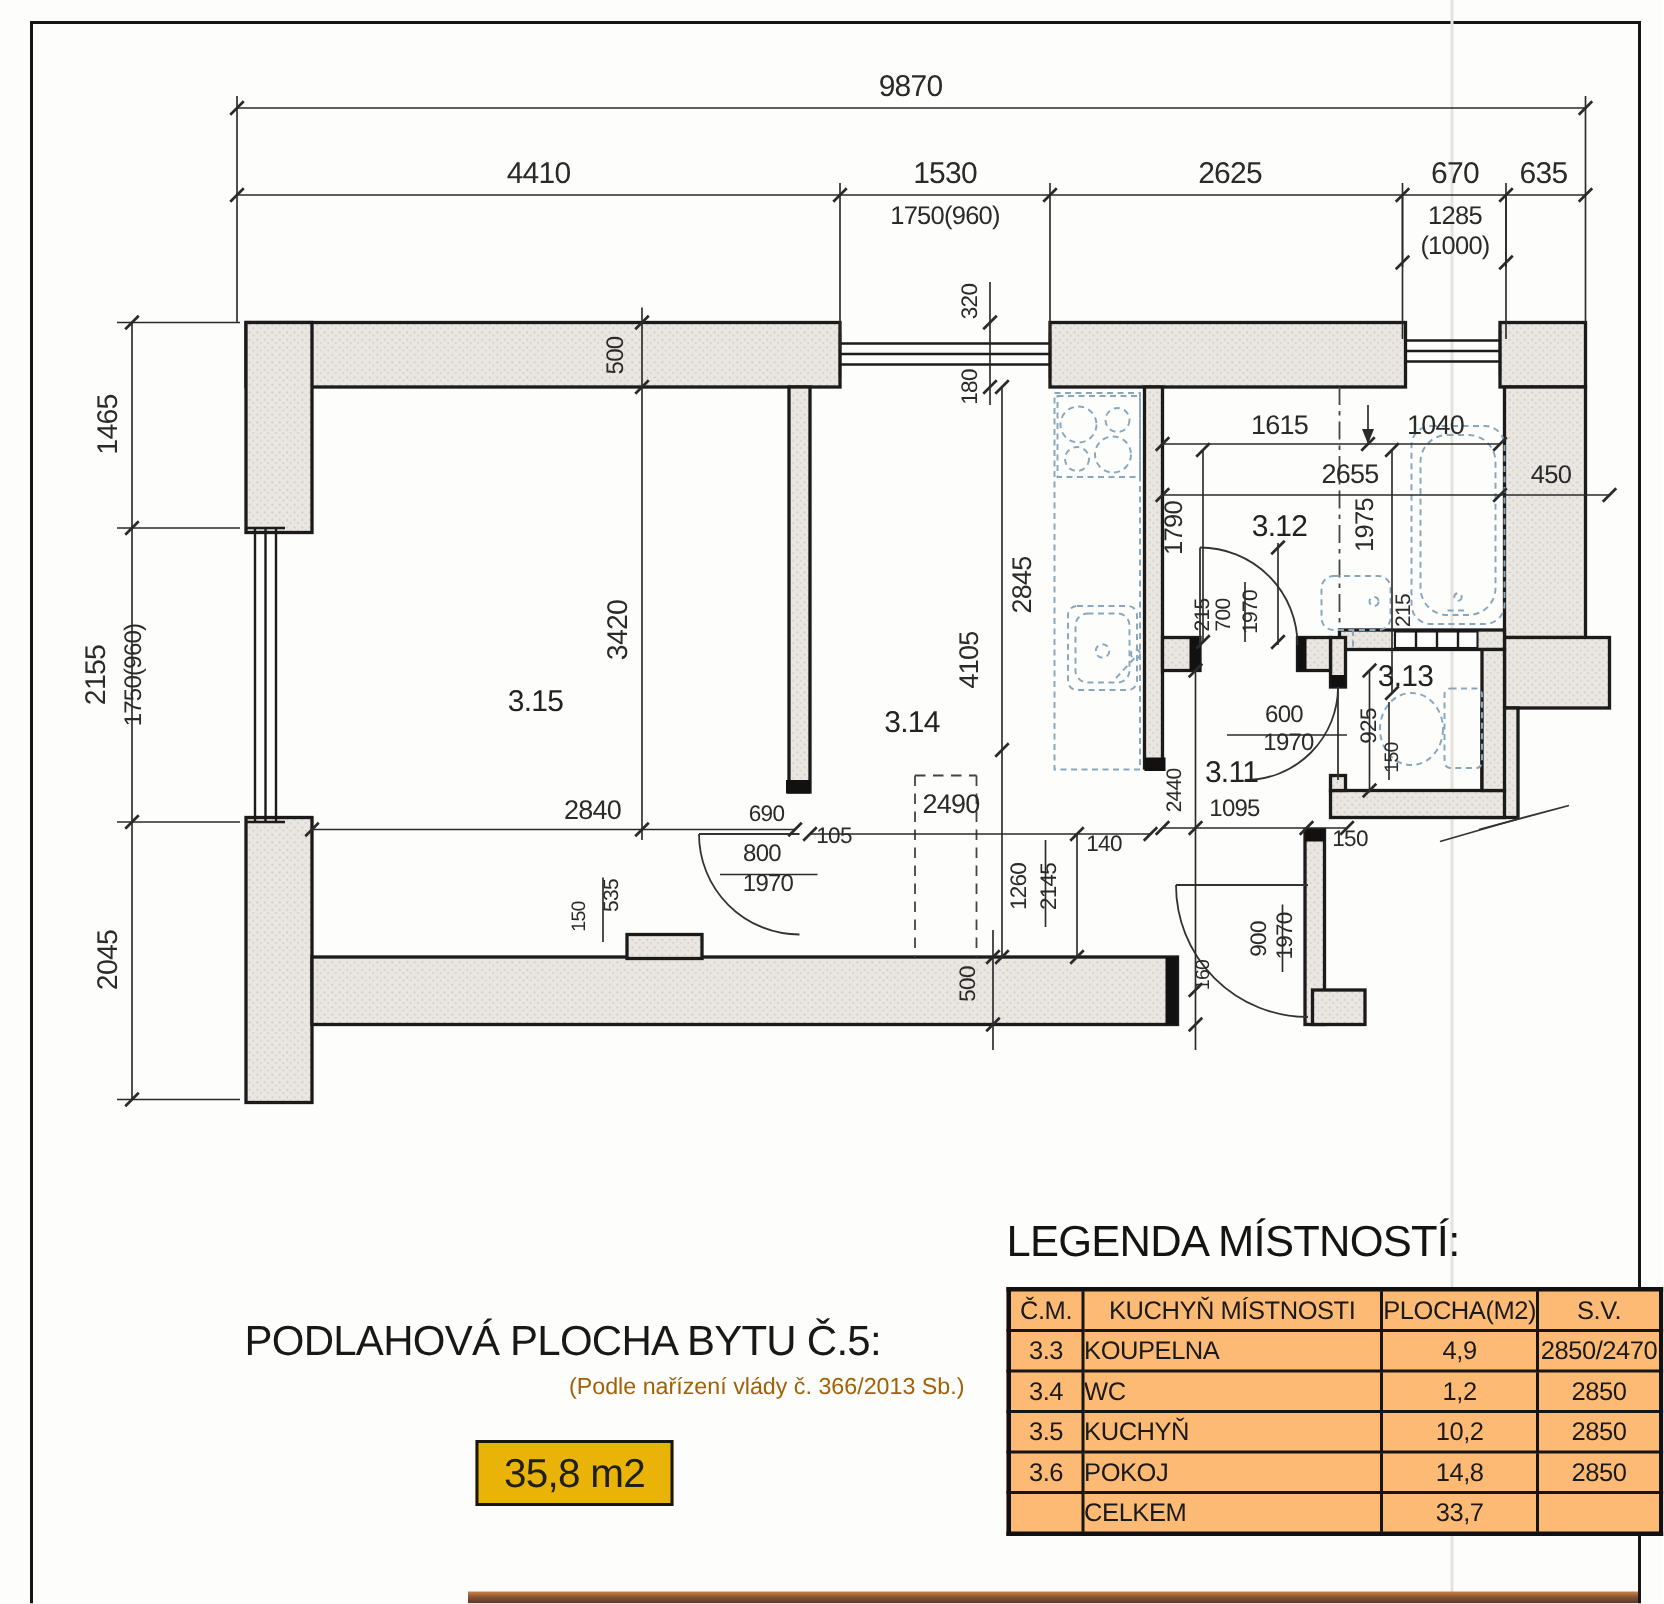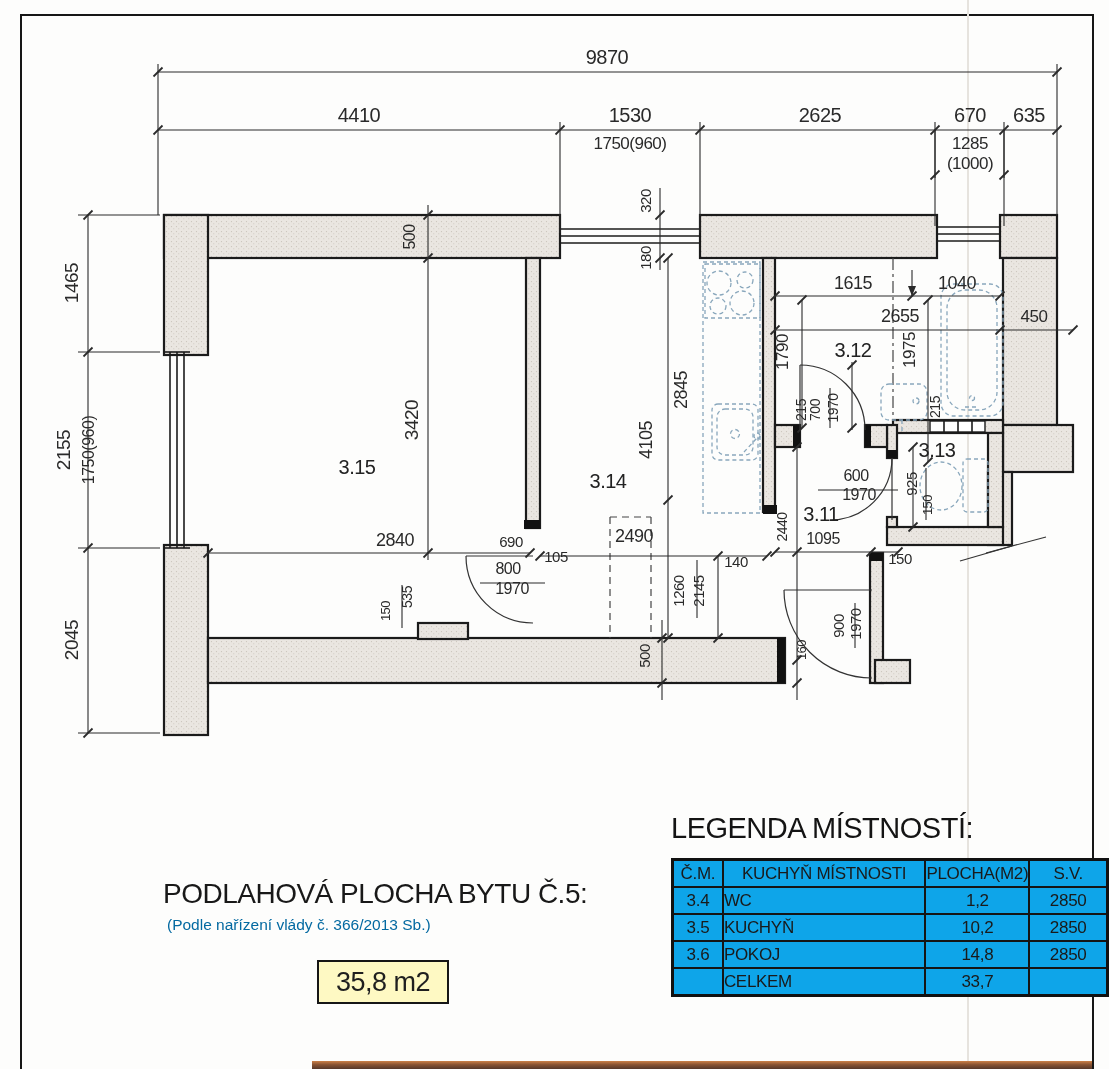--- a/index.html
+++ b/index.html
@@ -4,26 +4,26 @@
 <style>
   html,body{margin:0;padding:0;background:#ffffff;}
   body{font-family:"Liberation Sans", sans-serif;color:#1f1f1f;}
   .canvas{position:relative;width:1109px;height:1069px;background:#fdfdfc;overflow:hidden;}
   .frame{position:absolute;left:20px;top:14px;width:1070px;height:1060px;
          border-left:2px solid #161616;border-top:2px solid #161616;border-right:2px solid #161616;}
   .scanline{position:absolute;left:967px;top:0;width:2px;height:1069px;background:#e6e3de;}
   svg#plan{position:absolute;left:0;top:0;}
   .title-block{position:absolute;left:163px;top:878px;width:480px;}
   .tb-title{font-size:28px;letter-spacing:-0.5px;color:#181818;}
-  .tb-sub{font-size:15.5px;margin-top:6px;margin-left:4px;color:#0369a1;}
+  .tb-sub{font-size:15.5px;margin-top:6px;margin-left:4px;color:#a16207;text-align:right;}
   .area-box{position:absolute;left:317px;top:960px;width:128px;height:40px;border:2.5px solid #161616;
-            display:flex;align-items:center;justify-content:center;font-size:27px;letter-spacing:-0.5px;background:#fef9c3;}
+            display:flex;align-items:center;justify-content:center;font-size:27px;letter-spacing:-0.5px;background:#eab308;}
   .legend{position:absolute;left:637px;top:812px;margin-left:34px;}
   .legend-title{font-size:29px;letter-spacing:-0.5px;color:#141414;margin-bottom:13px;}
-  table.lg{border-collapse:collapse;table-layout:fixed;background:#0ea5e9;}
+  table.lg{border-collapse:collapse;table-layout:fixed;background:#fdba74;}
   table.lg td,table.lg th{border:2px solid #151515;font-weight:normal;font-size:17px;
         height:25px;padding:0;letter-spacing:-0.3px;color:#1a1a1a;white-space:nowrap;overflow:hidden;}
   table.lg{border:3px solid #111;}
   td.c,th.c{text-align:center;}
   td.l{text-align:left;padding-left:14px;}
   .bottom-bar{position:absolute;left:312px;top:1061px;width:780px;height:8px;
               background:linear-gradient(#cd8148 0%,#8a5433 45%,#56382a 100%);}
 </style>
 </head>
 <body>
@@ -313,20 +313,26 @@
       <thead>
           <tr id="lg-head">
             <th class="c">Č.M.</th>
             <th class="c">KUCHYŇ MÍSTNOSTI</th>
             <th class="c">PLOCHA(M2)</th>
             <th class="c">S.V.</th>
           </tr>
         </thead>
       <tbody id="lg-body">
           <tr>
+            <td class="c">3.3</td>
+            <td class="l">KOUPELNA</td>
+            <td class="c">4,9</td>
+            <td class="c">2850/2470</td>
+          </tr>
+          <tr>
             <td class="c">3.4</td>
             <td class="l">WC</td>
             <td class="c">1,2</td>
             <td class="c">2850</td>
           </tr>
           <tr>
             <td class="c">3.5</td>
             <td class="l">KUCHYŇ</td>
             <td class="c">10,2</td>
             <td class="c">2850</td>

